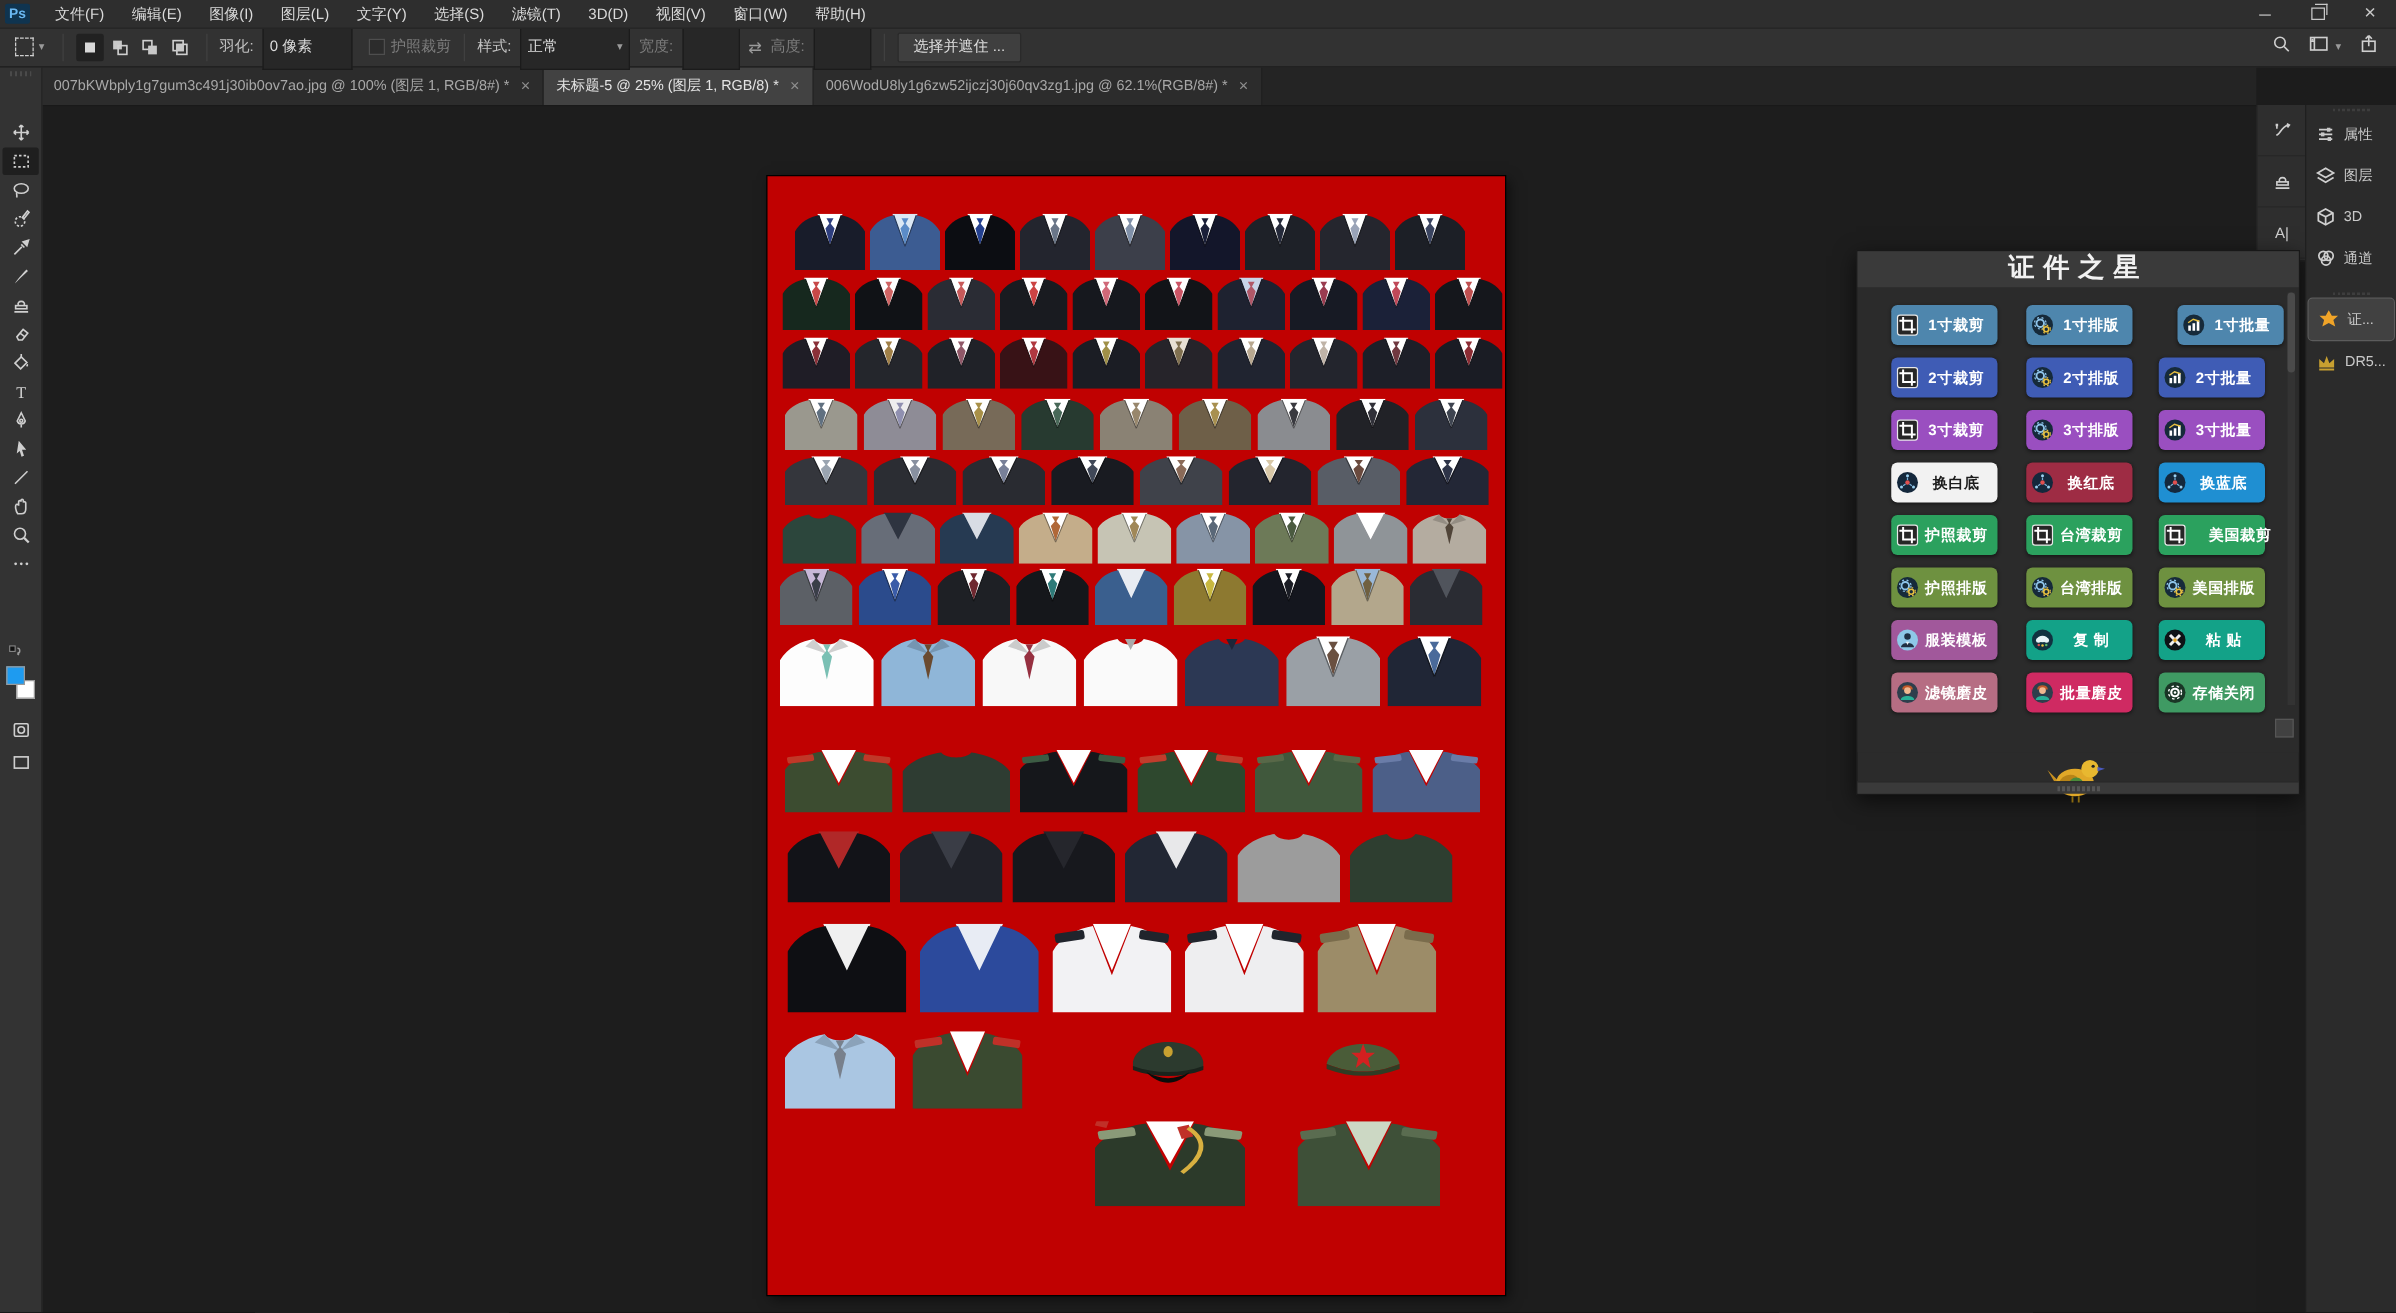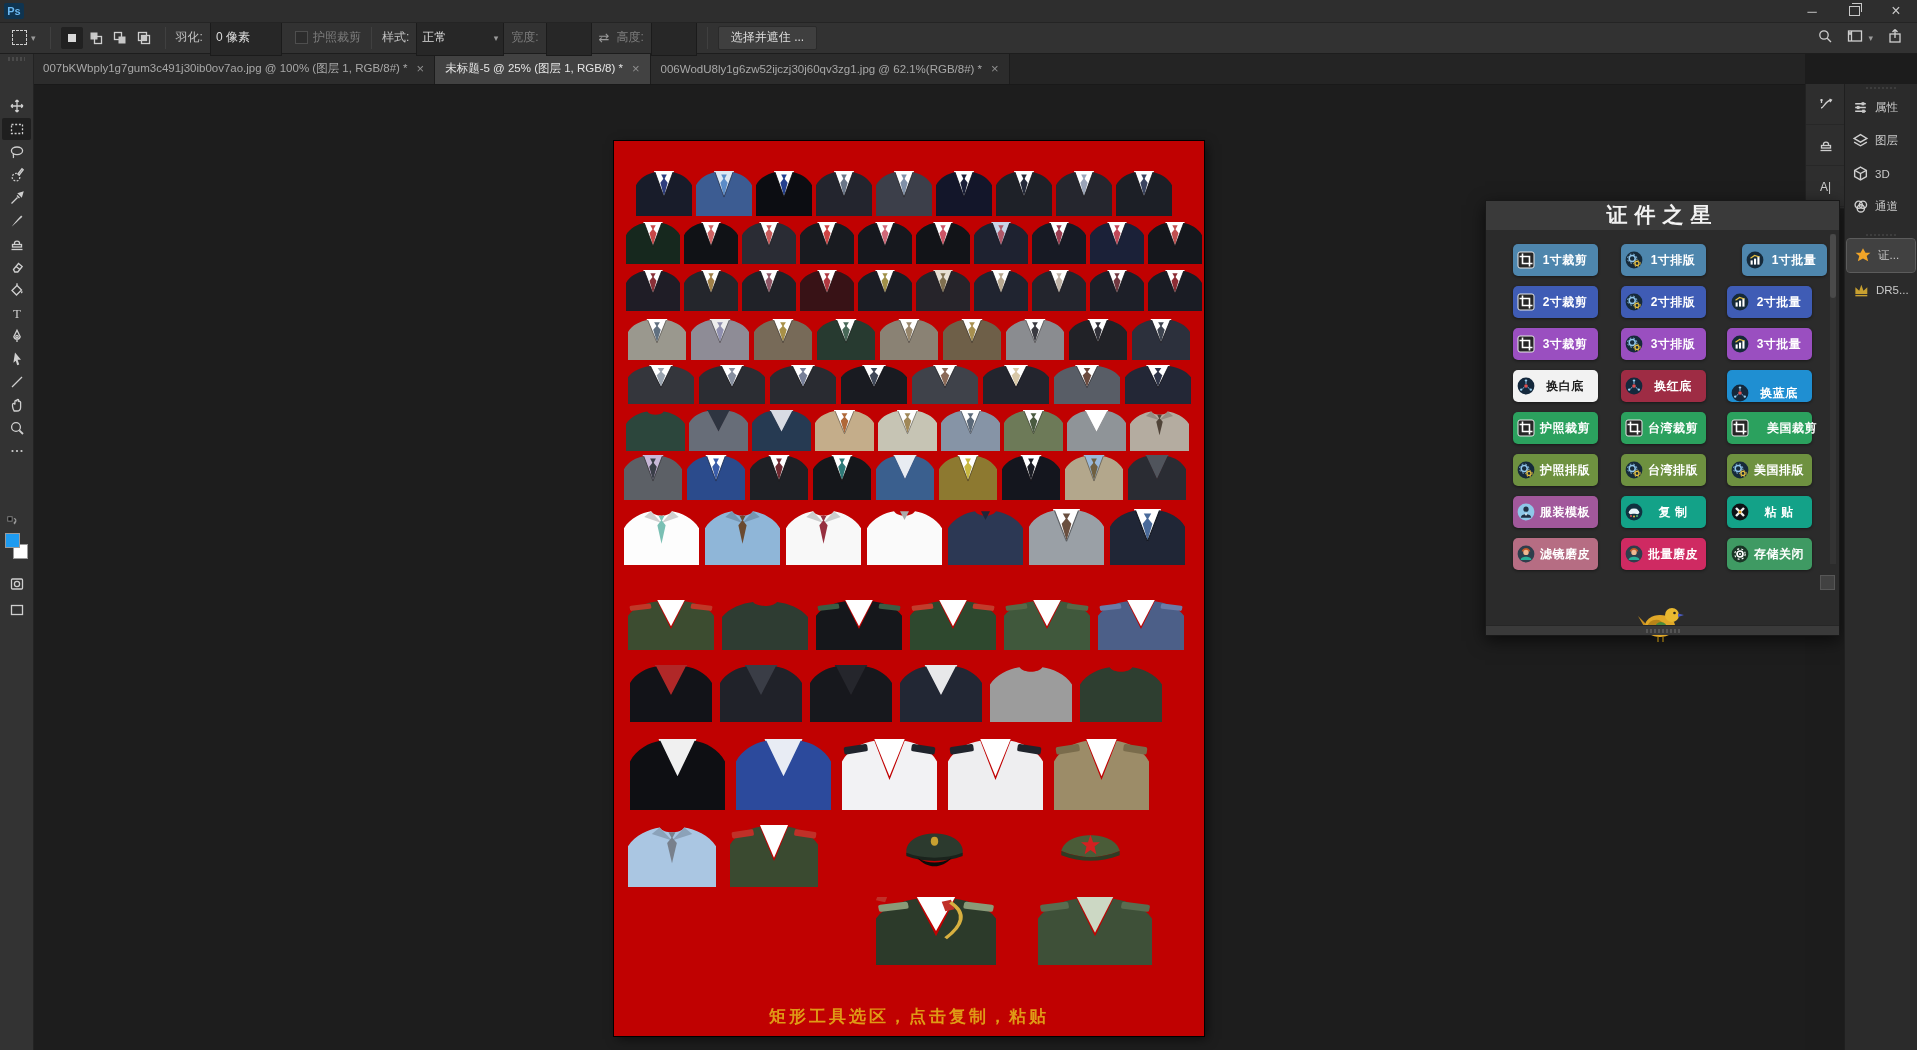--- a/index.html
+++ b/index.html
@@ -83,20 +83,33 @@
   .pp-corner{position:absolute;right:4px;bottom:12px;width:13px;height:13px;background:#414141;border:1px solid #565656;}
   .bird{position:absolute;}
 </style>
 </head>
 <body>
 
 <div class="app">
 
   <div class="menubar">
     <div class="ps-logo">Ps</div>
+    <div id="menu-items" style="display:flex;">
+        <div class="menu-item">文件(F)</div>
+        <div class="menu-item">编辑(E)</div>
+        <div class="menu-item">图像(I)</div>
+        <div class="menu-item">图层(L)</div>
+        <div class="menu-item">文字(Y)</div>
+        <div class="menu-item">选择(S)</div>
+        <div class="menu-item">滤镜(T)</div>
+        <div class="menu-item">3D(D)</div>
+        <div class="menu-item">视图(V)</div>
+        <div class="menu-item">窗口(W)</div>
+        <div class="menu-item">帮助(H)</div>
+      </div>
     <div class="win-btns">
       <div class="win-btn">─</div>
       <div class="win-btn">
           <span class="restore-glyph"></span>
         </div>
       <div class="win-btn" style="font-size:16px;">×</div>
     </div>
   </div>
 
   <div class="optionsbar">
@@ -292,21 +305,20 @@
       </div>
       <div class="tool" style="top: 546px;">
         <svg width="16" height="16" viewBox="0 0 16 16" fill="none" stroke="#cfcfcf" stroke-width="1.3">
           <rect x="2.5" y="3.5" width="11" height="9"></rect>
         </svg>
       </div>
     </div>
 
   <div class="pasteboard">
     <div class="canvas" id="canvas" style="left: 581px; top: 57px; width: 590px; height: 895px; background: rgb(192, 1, 1);">
-      <div class="canvas-caption" style="top: 864px; color: rgb(223, 154, 22);">矩形工具选区，点击复制，粘贴</div>
     <div class="clothing" style="left: 22px; top: 30px; width: 56px; height: 45px;"><svg viewBox="0 0 100 76" preserveAspectRatio="none" width="100%" height="100%">
             <polygon points="32,0 68,0 50,46" fill="#ffffff"></polygon>
             <polygon points="45,6 55,6 50,15" fill="#2e3e7e"></polygon>
             <polygon points="50,12 56.5,20 50,43 43.5,20" fill="#2e3e7e"></polygon>
             <path d="M0,76 L0,24 C7,11 22,4 34,2 L50,44 L66,2 C78,4 93,11 100,24 L100,76 Z" fill="#181c2a"></path>
             <path d="M34,2 L50,44 M66,2 L50,44" stroke="rgb(14,17,25)" stroke-width="1.5"></path>
           </svg></div>
         <div class="clothing" style="left: 82px; top: 30px; width: 56px; height: 45px;"><svg viewBox="0 0 100 76" preserveAspectRatio="none" width="100%" height="100%">
             <polygon points="32,0 68,0 50,46" fill="#dce8f4"></polygon>
             <polygon points="45,6 55,6 50,15" fill="#5b8cc8"></polygon>
@@ -1091,21 +1103,21 @@
               <circle cx="9" cy="9" r="8.4" fill="#14283c" stroke="none"></circle>
               <circle cx="9" cy="9" r="1.8" fill="#e05050" stroke="none"></circle>
               <circle cx="9" cy="3.6" r="1.2" fill="#9ad0f0" stroke="none"></circle>
               <circle cx="4.2" cy="12.6" r="1.2" fill="#9ad0f0" stroke="none"></circle>
               <circle cx="13.8" cy="12.6" r="1.2" fill="#9ad0f0" stroke="none"></circle>
               <path d="M9 5 L9 7 M5.5 11.6 L7.4 10.2 M12.5 11.6 L10.6 10.2" stroke="#7ab0d8" stroke-width="1"></path>
             </svg>
           </span>
           <span class="lb">换红底</span>
         </div>
-        <div class="pbtn" style="left: 241px; top: 140px; background: rgb(31, 143, 210); align-items: flex-end;">
+        <div class="pbtn" style="left: 241px; top: 140px; background: rgb(31, 143, 210);">
           <span class="ic">
             <svg width="18" height="18" viewBox="0 0 18 18" fill="none">
               <circle cx="9" cy="9" r="8.4" fill="#14283c" stroke="none"></circle>
               <circle cx="9" cy="9" r="1.8" fill="#e05050" stroke="none"></circle>
               <circle cx="9" cy="3.6" r="1.2" fill="#9ad0f0" stroke="none"></circle>
               <circle cx="4.2" cy="12.6" r="1.2" fill="#9ad0f0" stroke="none"></circle>
               <circle cx="13.8" cy="12.6" r="1.2" fill="#9ad0f0" stroke="none"></circle>
               <path d="M9 5 L9 7 M5.5 11.6 L7.4 10.2 M12.5 11.6 L10.6 10.2" stroke="#7ab0d8" stroke-width="1"></path>
             </svg>
           </span>

